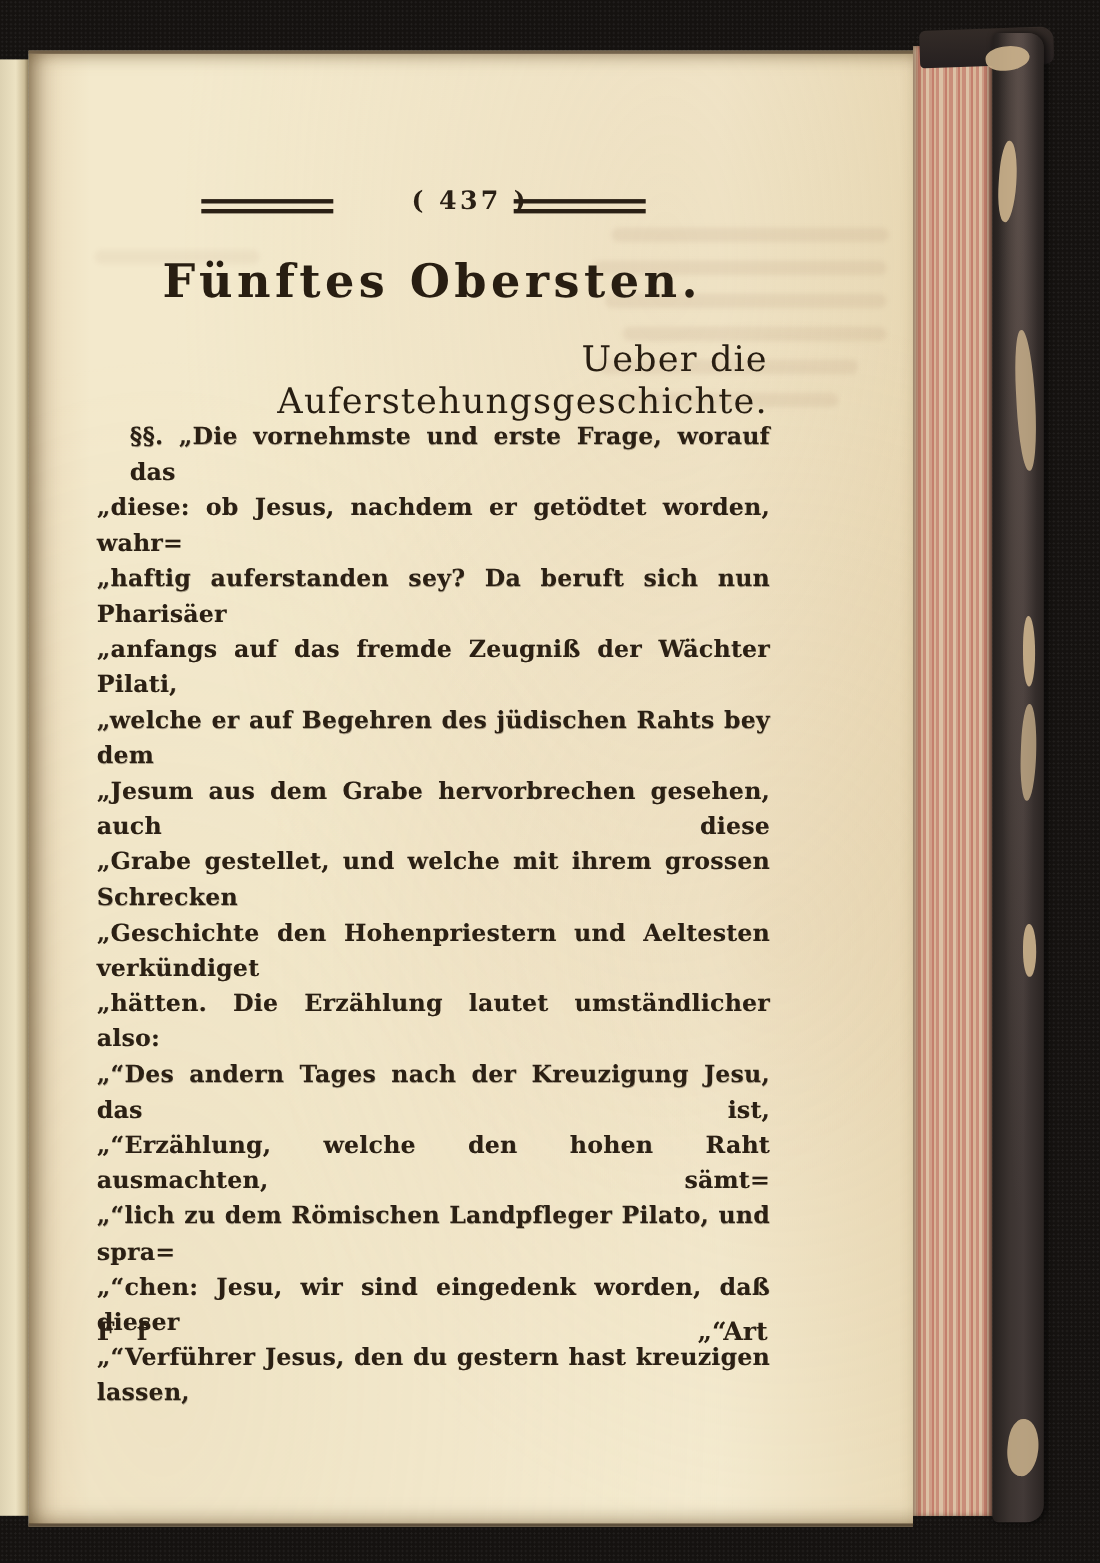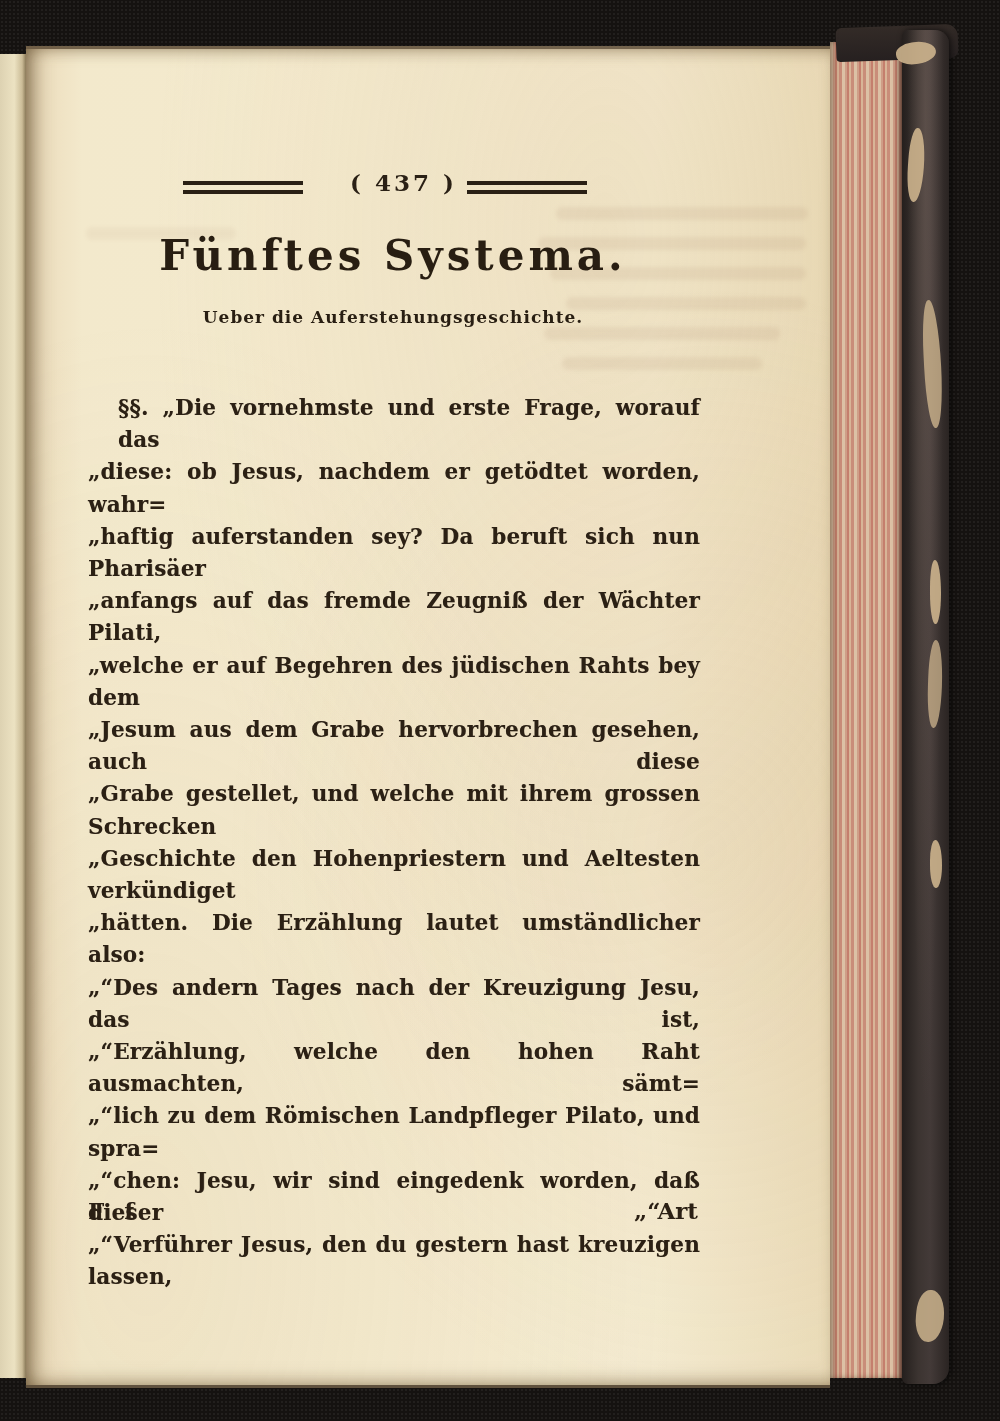--- a/index.html
+++ b/index.html
@@ -106,59 +106,59 @@
     position: absolute; top: 12px;
     width: 120px; height: 5px;
     border-top: 4px solid #2a2015;
     border-bottom: 4px solid #2a2015;
   }
   .rule.left  { left: 157px; }
   .rule.right { left: 441px; }
   .pagenum {
     position: absolute; left: 300px; top: 0;
     width: 155px;
-    text-align: center;
+    text-align: right;
     font-size: 23px; font-weight: bold;
     letter-spacing: 3px;
     color: #2a2015;
   }
 
   .title {
     position: absolute; top: 182px; left: 62px;
     width: 610px;
     text-align: center;
     font-size: 42px; font-weight: bold;
     letter-spacing: 4px;
     color: #281e12;
   }
   .subtitle {
     position: absolute; top: 258px; left: 62px;
     width: 610px;
-    text-align: center;
-    font-size: 17px; font-weight: bold;
+    text-align: right;
+    font-size: 32px; font-weight: normal;
     letter-spacing: 1px;
     color: #281e12;
   }
 
   .body-text {
     position: absolute; top: 333px; left: 62px;
     width: 612px;
     font-size: 21.5px;
     font-weight: bold;
     line-height: 32.2px;
     letter-spacing: 0.2px;
     color: #2b2014;
     text-shadow: 0.3px 0.3px 0 rgba(43,32,20,0.35);
   }
   .body-text .line {
     text-align: justify;
     text-align-last: justify;
     white-space: normal;
   }
-  .body-text .line.indent { padding-left: 30px; margin-top: 10px; }
+  .body-text .line.indent { padding-left: 30px; }
 
   .foot-row {
     position: absolute; top: 1148px; left: 62px;
     width: 612px; height: 34px;
     font-size: 23px; font-weight: bold;
     color: #2b2014;
   }
   .signature {
     position: absolute; left: 0; width: 100%;
     text-align: left;
@@ -193,21 +193,21 @@
     <div class="ghost" style="left:518px; top:278px; width:236px;"></div>
     <div class="ghost" style="left:536px; top:308px; width:200px;"></div>
     <div class="ghost" style="left:60px;  top:178px; width:150px; opacity:.09;"></div>
 
     <div class="pagenum-row">
       <div class="rule left"></div>
       <div class="pagenum">( 437 )</div>
       <div class="rule right"></div>
     </div>
 
-    <div class="title">Fünftes Systema.</div>
+    <div class="title">Fünftes Obersten.</div>
     <div class="subtitle">Ueber die Auferstehungsgeschichte.</div>
 
     <div class="body-text">
       <div class="line indent">§§. „Die vornehmste und erste Frage, worauf das</div>
       <div class="line">„diese: ob Jesus, nachdem er getödtet worden, wahr=</div>
       <div class="line">„haftig auferstanden sey? Da beruft sich nun Pharisäer</div>
       <div class="line">„anfangs auf das fremde Zeugniß der Wächter Pilati,</div>
       <div class="line">„welche er auf Begehren des jüdischen Rahts bey dem</div>
       <div class="line">„Jesum aus dem Grabe hervorbrechen gesehen, auch diese</div>
       <div class="line">„Grabe gestellet, und welche mit ihrem grossen Schrecken</div>

